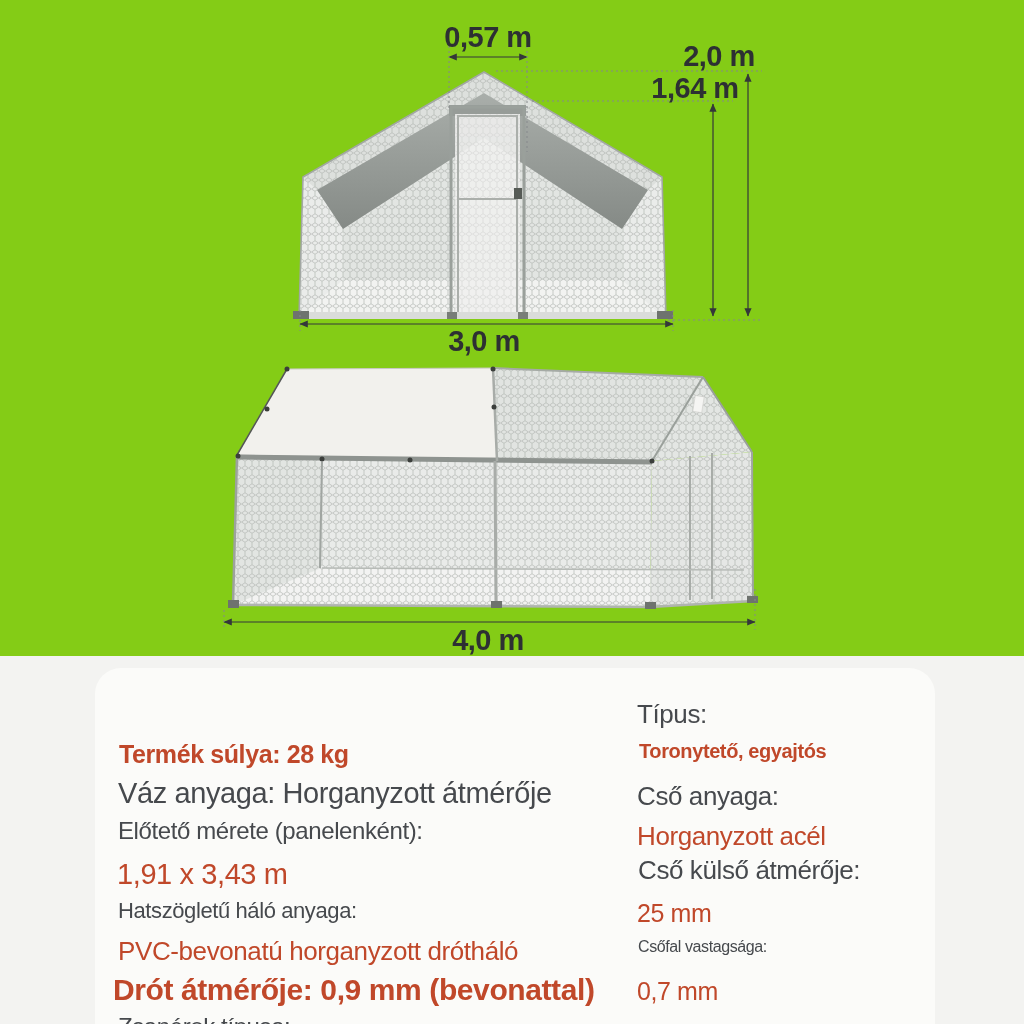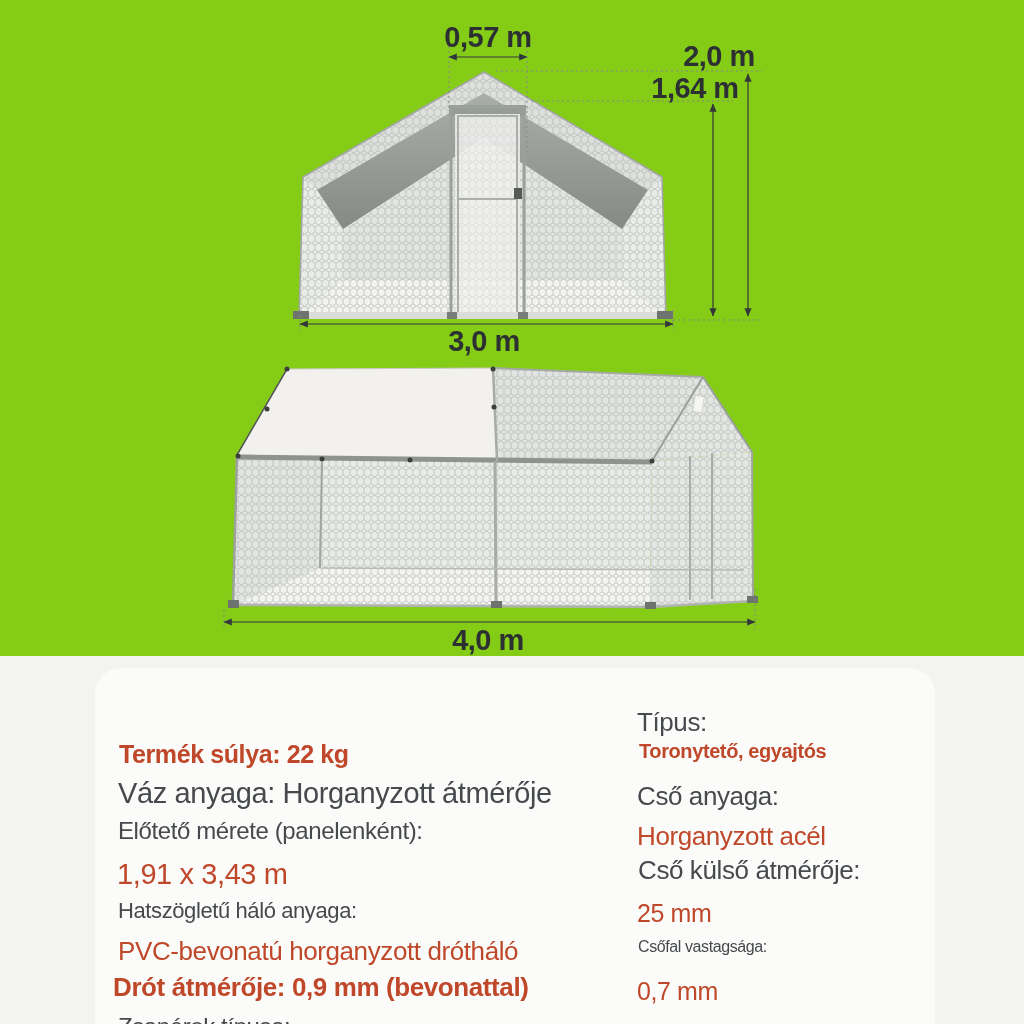--- a/index.html
+++ b/index.html
@@ -133,31 +133,31 @@
         <line x1="224" y1="622" x2="755" y2="622" marker-start="url(#arrS)" marker-end="url(#arrE)"></line>
         <line x1="224" y1="610" x2="224" y2="630" stroke="#85888b" stroke-dasharray="2 3" stroke-width="1"></line>
         <line x1="755" y1="589" x2="755" y2="630" stroke="#85888b" stroke-dasharray="2 3" stroke-width="1"></line>
       </g>
       <text class="dimtxt" font-size="29" x="488" y="650">4,0 m</text>
     </g>
   </svg>
 
   <div class="panel">
     <div>
-      <div class="row c-orange w7" style="left:24px;top:72px;font-size:25px;">Termék súlya: 22 kg</div>
+      <div class="row c-orange w7" style="left:24px;top:72px;font-size:25px;">Termék súlya: 28 kg</div>
       <div class="row c-dark w5" style="left:23px;top:109px;font-size:29px;">Váz anyaga: Horganyzott átmérője</div>
       <div class="row c-dark w5" style="left:23px;top:149px;font-size:24px;">Előtető mérete (panelenként):</div>
       <div class="row c-orange w5" style="left:22px;top:190px;font-size:29px;">1,91 x 3,43 m</div>
       <div class="row c-dark w5" style="left:23px;top:230px;font-size:22px;">Hatszögletű háló anyaga:</div>
       <div class="row c-orange w5" style="left:23px;top:269px;font-size:26px;">PVC-bevonatú horganyzott drótháló</div>
-      <div class="row c-orange w7" style="left:18px;top:305px;font-size:26px;">Drót átmérője: 0,9 mm (bevonattal)</div>
+      <div class="row c-orange w7" style="left:18px;top:305px;font-size:30px;">Drót átmérője: 0,9 mm (bevonattal)</div>
       <div class="row c-dark w5" style="left:23px;top:345px;font-size:24px;">Zsanérok típusa:</div>
     </div>
     <div>
-      <div class="row c-dark w5" style="left:542px;top:40px;font-size:26px;">Típus:</div>
+      <div class="row c-dark w5" style="left:542px;top:32px;font-size:26px;">Típus:</div>
       <div class="row c-orange w6" style="left:544px;top:72px;font-size:20px;">Toronytető, egyajtós</div>
       <div class="row c-dark w5" style="left:542px;top:114px;font-size:26px;">Cső anyaga:</div>
       <div class="row c-orange w5" style="left:542px;top:154px;font-size:26px;">Horganyzott acél</div>
       <div class="row c-dark w5" style="left:543px;top:188px;font-size:26px;">Cső külső átmérője:</div>
       <div class="row c-orange w5" style="left:542px;top:231px;font-size:25px;">25 mm</div>
       <div class="row c-dark w5" style="left:543px;top:270px;font-size:16px;">Csőfal vastagsága:</div>
       <div class="row c-orange w5" style="left:542px;top:309px;font-size:25px;">0,7 mm</div>
     </div>
   </div>
 </div>

